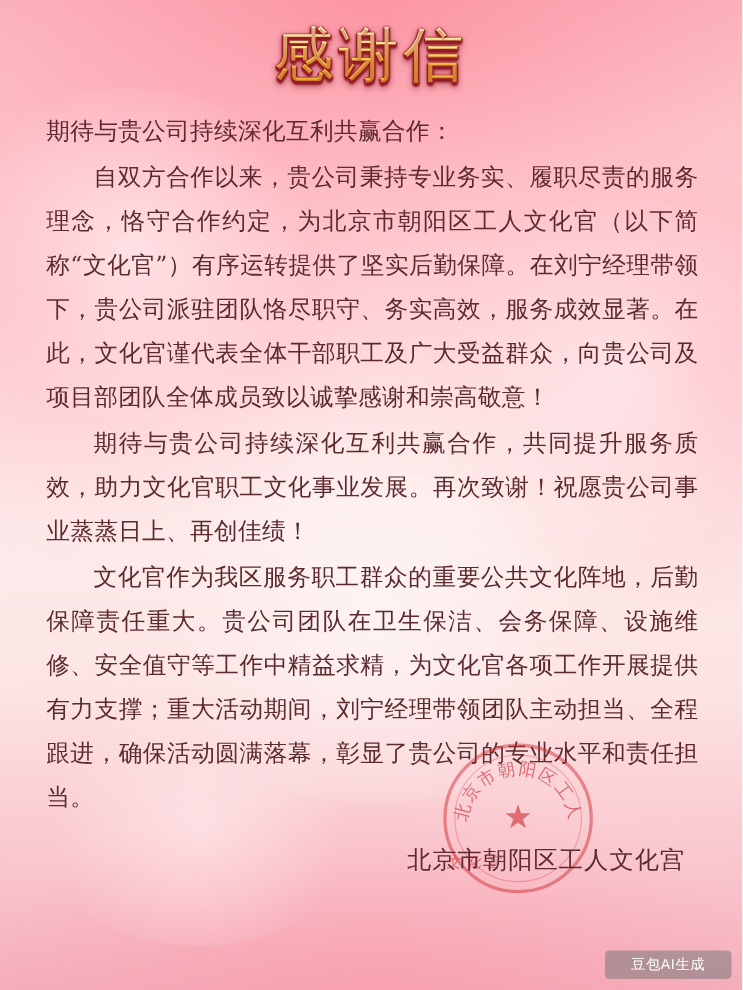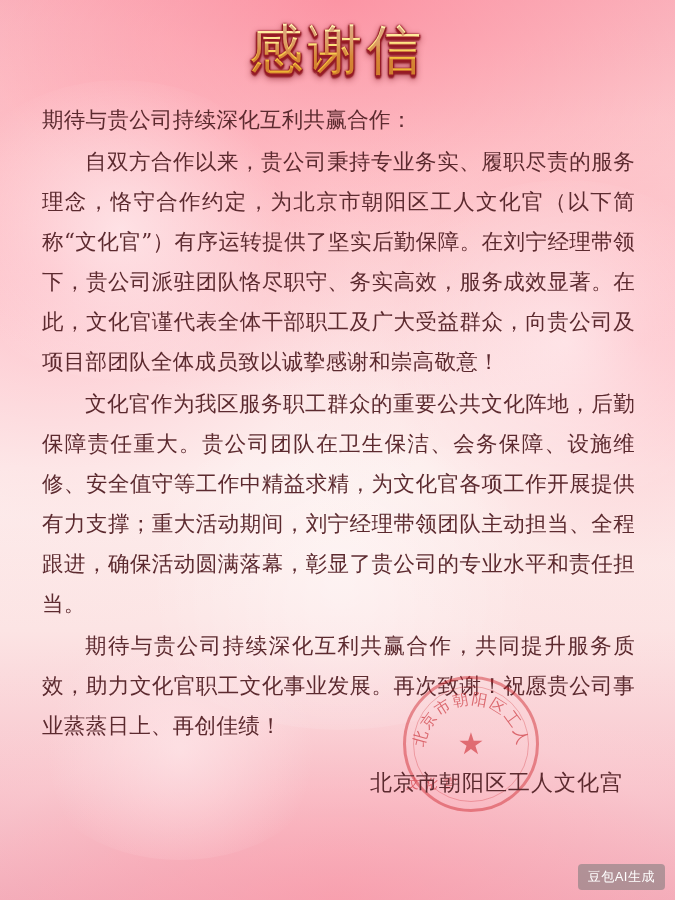--- a/index.html
+++ b/index.html
@@ -172,43 +172,43 @@
   
   .watermark {
     position: absolute;
     right: 10px;
     bottom: 10px;
     background: rgba(120, 120, 120, 0.55);
     color: #ffffff;
     font-family: "Liberation Sans", sans-serif;
     font-size: 13px;
     letter-spacing: 0.5px;
-    padding: 4px 10px;
+    padding: 4px 24px;
     border-radius: 4px;
   }
 </style>
 </head>
 <body>
 
 <div id="page">
 
   <div class="haze h1"></div>
   <div class="haze h2"></div>
   <div class="haze h3"></div>
   <div class="haze h4"></div>
 
   <div class="title-wrap">
     <div class="title">感谢信</div>
   </div>
 
   <div class="body-text">
     <p class="salutation">期待与贵公司持续深化互利共赢合作：</p>
     <p class="indent">自双方合作以来，贵公司秉持专业务实、履职尽责的服务理念，恪守合作约定，为北京市朝阳区工人文化官（以下简称“文化官”）有序运转提供了坚实后勤保障。在刘宁经理带领下，贵公司派驻团队恪尽职守、务实高效，服务成效显著。在此，文化官谨代表全体干部职工及广大受益群众，向贵公司及项目部团队全体成员致以诚挚感谢和崇高敬意！</p>
+    <p class="indent">期待与贵公司持续深化互利共赢合作，共同提升服务质效，助力文化官职工文化事业发展。再次致谢！祝愿贵公司事业蒸蒸日上、再创佳绩！</p>
     <p class="indent">文化官作为我区服务职工群众的重要公共文化阵地，后勤保障责任重大。贵公司团队在卫生保洁、会务保障、设施维修、安全值守等工作中精益求精，为文化官各项工作开展提供有力支撑；重大活动期间，刘宁经理带领团队主动担当、全程跟进，确保活动圆满落幕，彰显了贵公司的专业水平和责任担当。</p>
-    <p class="indent">期待与贵公司持续深化互利共赢合作，共同提升服务质效，助力文化官职工文化事业发展。再次致谢！祝愿贵公司事业蒸蒸日上、再创佳绩！</p>
   </div>
 
   <div class="seal">
     <div class="seal-inner"></div>
     <svg class="seal-arc" viewBox="0 0 130 130">
       <defs>
         <path id="arcpath" d="M 18,72 A 47,47 0 0 1 112,72" fill="none"></path>
       </defs>
       <text>
         <textPath href="#arcpath" startOffset="50%" text-anchor="middle">北京市朝阳区工人</textPath>

